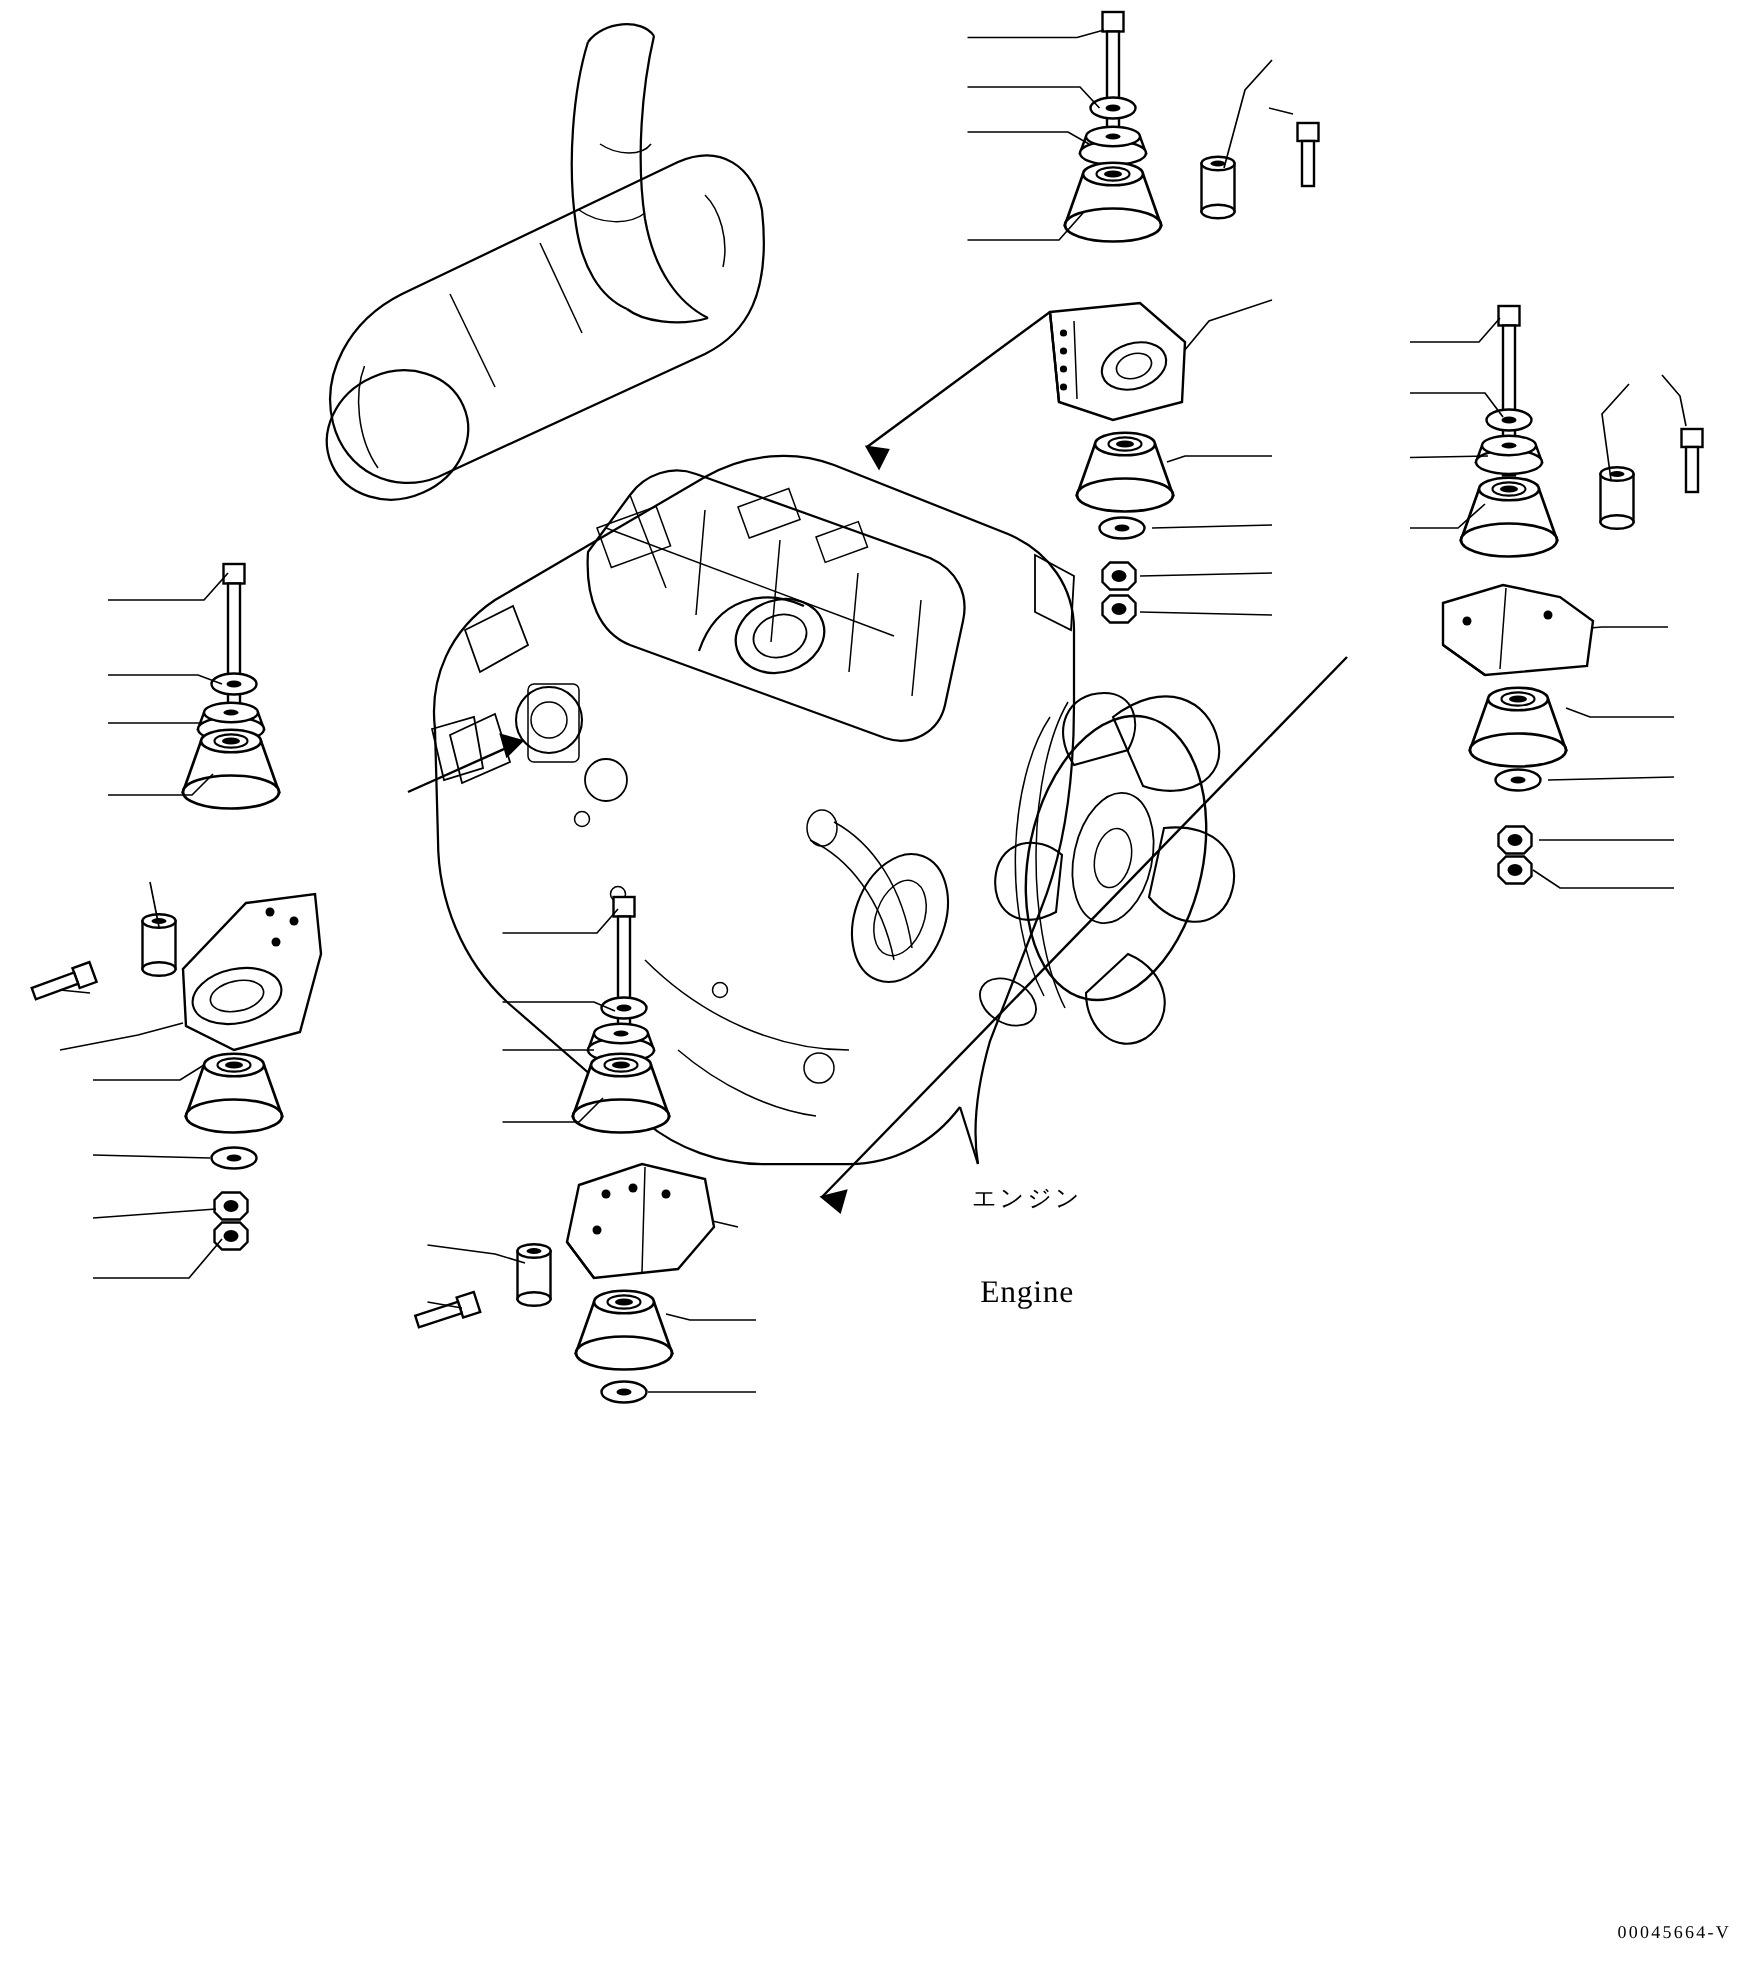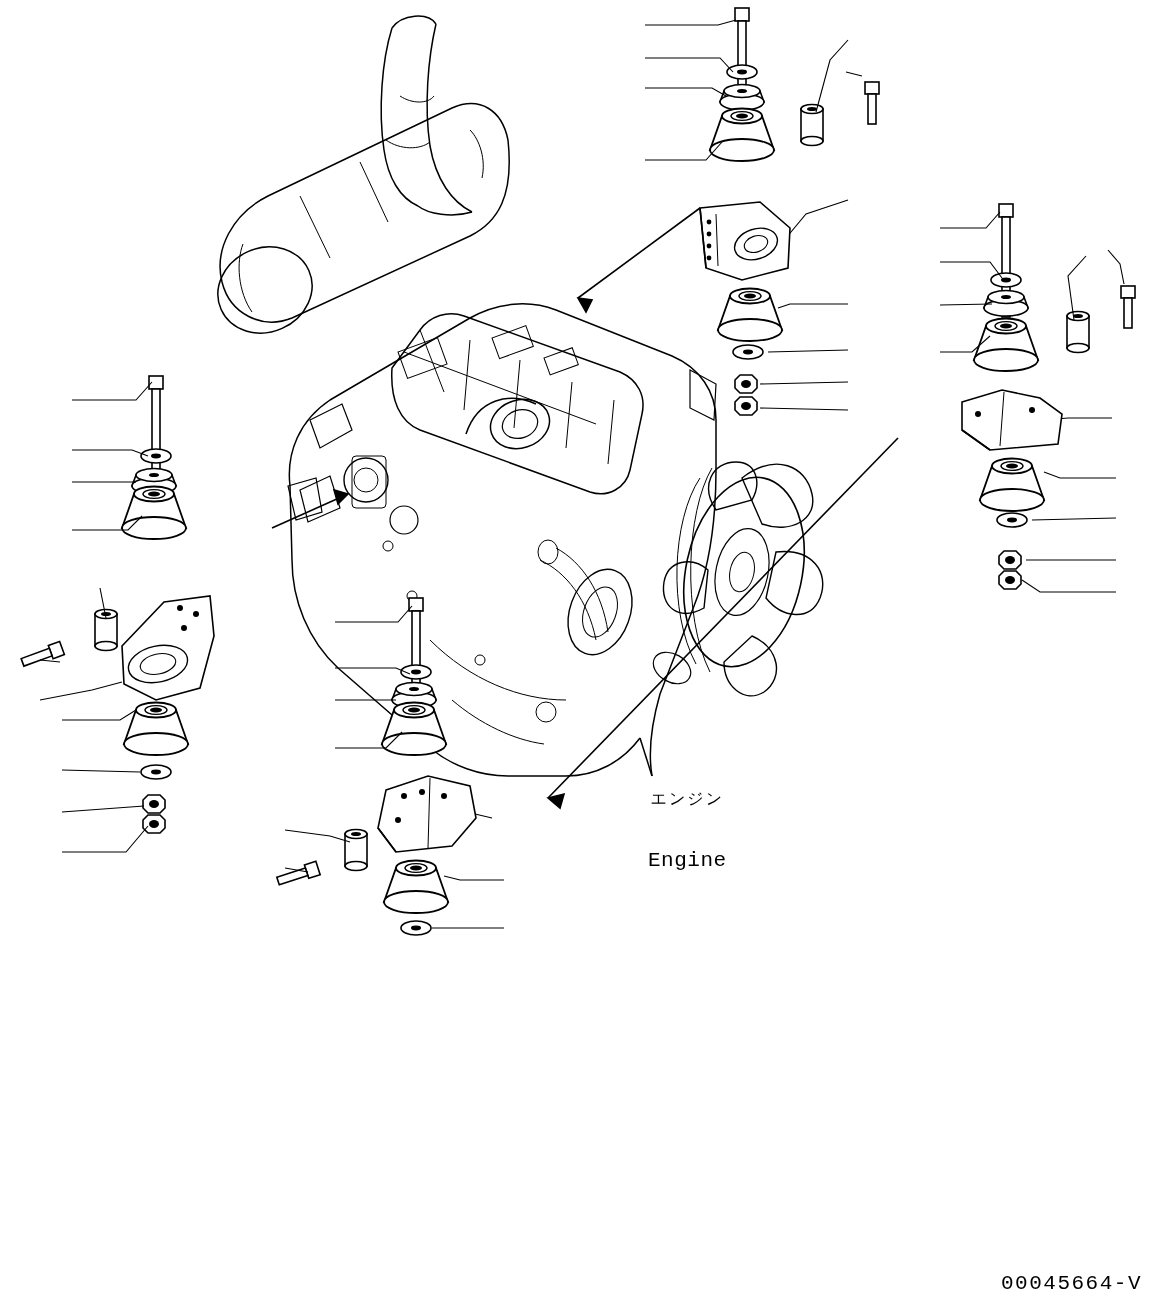--- a/index.html
+++ b/index.html
@@ -21,21 +21,21 @@
   }
   svg.part-svg {
     position: absolute;
     left: 0;
     top: 0;
     width: 1174px;
     height: 1308px;
   }
   .label-text {
     position: absolute;
-    font-family: Liberation Mono, monospace;
+    font-family: Liberation Serif, serif;
     white-space: pre;
     line-height: 1.15;
   }
   #engine-label {
     left: 648px;
     top: 752px;
     font-size: 17px;
     text-align: center;
     letter-spacing: 1px;
   }
@@ -43,23 +43,23 @@
     display: block;
     font-size: 16px;
     letter-spacing: 2px;
   }
   #engine-label .en {
     display: block;
     font-size: 21px;
     letter-spacing: 0.5px;
   }
   #drawing-number {
-    right: 32px;
+    right: 20px;
     bottom: 12px;
-    font-size: 21px;
+    font-size: 12px;
     letter-spacing: 1.5px;
   }
 </style>
 </head>
 <body>
 
 <div id="diagram-root">
 
   <svg class="part-svg" viewBox="0 0 1174 1308" xmlns="http://www.w3.org/2000/svg">
     <defs>

